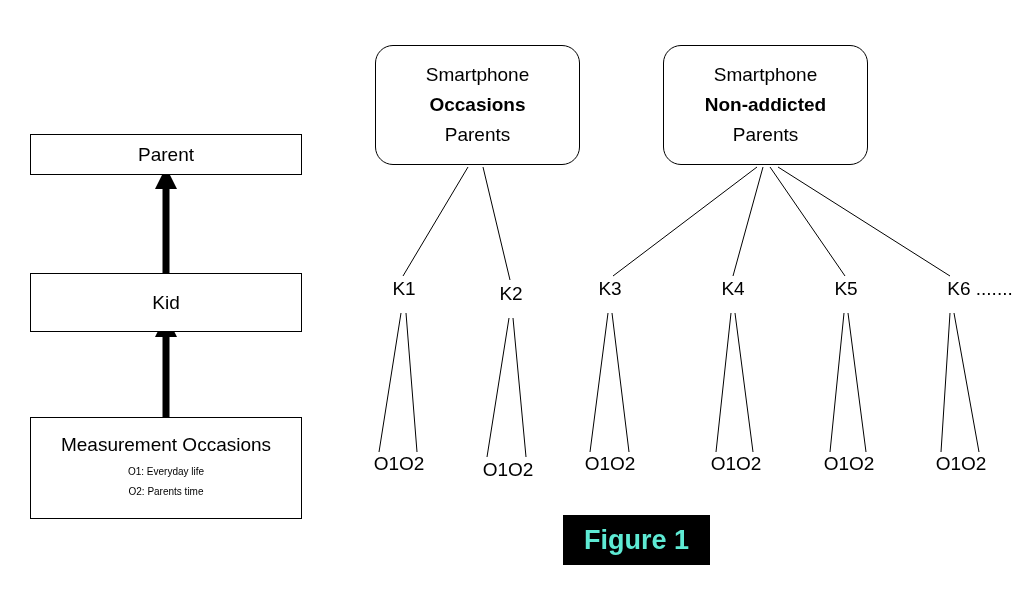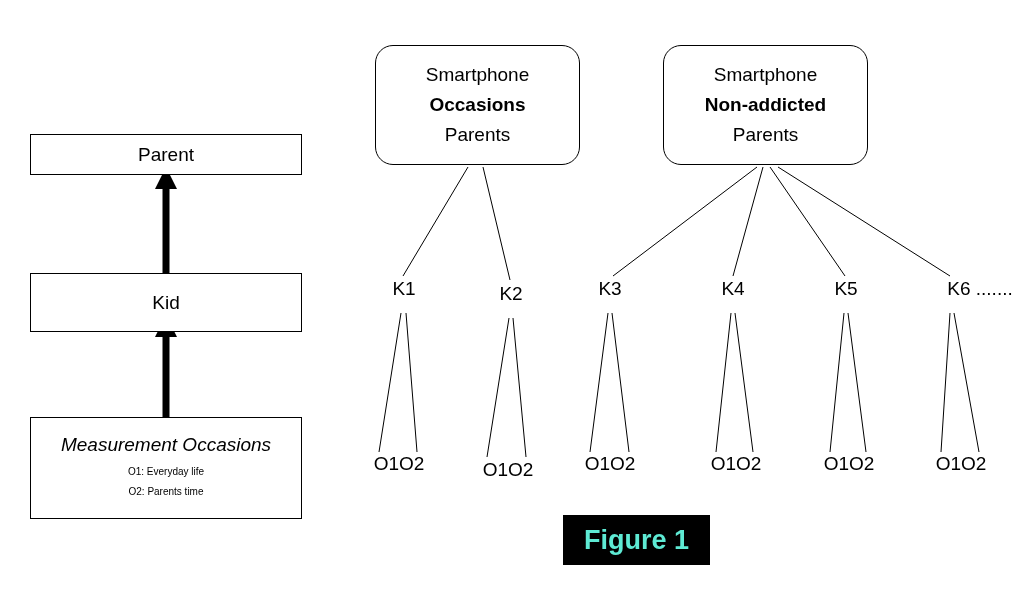--- a/index.html
+++ b/index.html
@@ -30,21 +30,21 @@
     justify-content: center;
     font-size: 19px;
     text-align: center;
   }
   .parent-box { left: 30px; top: 124px; width: 272px; height: 41px; margin-top: 10px; }
   .kid-box    { left: 30px; top: 273px; width: 272px; height: 59px; }
   .measure-box {
     left: 30px; top: 417px; width: 272px; height: 102px;
     flex-direction: column;
   }
-  .measure-title { font-size: 19px; margin-bottom: 6px; font-style: italic; }
+  .measure-title { font-size: 19px; margin-bottom: 6px; }
   .measure-sub   { font-size: 10px; line-height: 20px; }
 
   .round-box {
     position: absolute;
     border: 1px solid #000;
     border-radius: 18px;
     background: #fff;
     display: flex;
     flex-direction: column;
     align-items: center;

